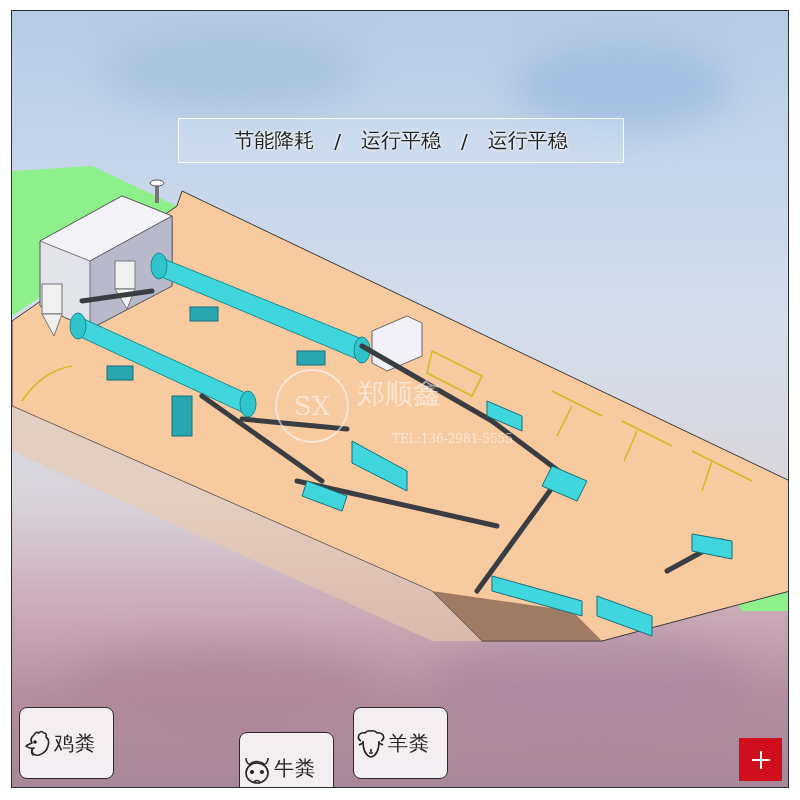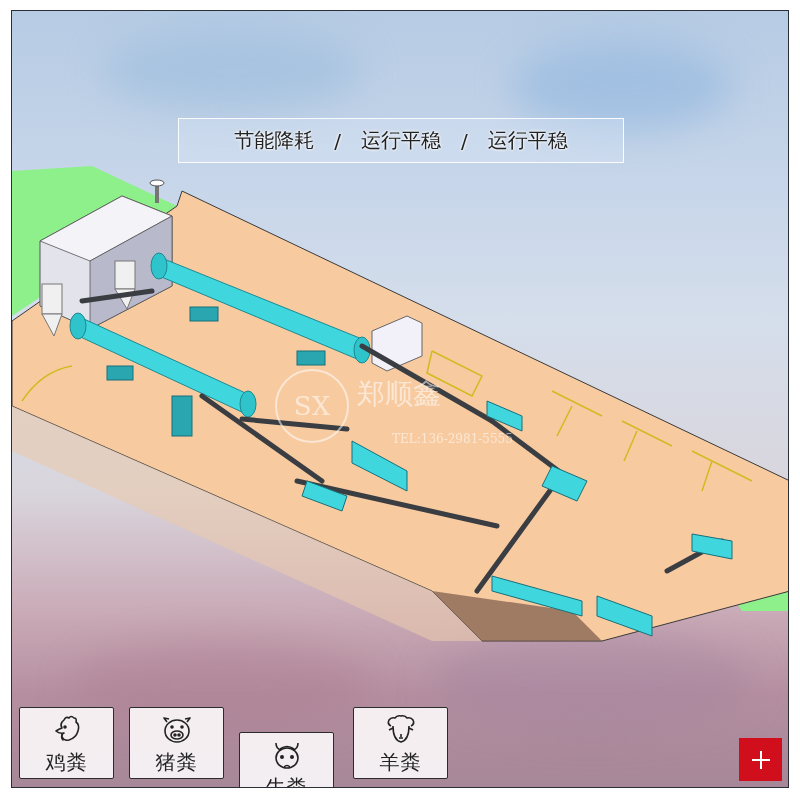--- a/index.html
+++ b/index.html
@@ -28,23 +28,23 @@
     font-size: 20px; color: #222;
     text-shadow: 0 0 3px #fff, 0 0 3px #fff;
   }
 
   
   .scene { position: absolute; left: 0; top: 0; width: 778px; height: 778px; }
 
   .feature-buttons { position: absolute; left: 7px; top: 696px; width: 440px; height: 74px; }
   .feat-btn {
     position: absolute; top: 0; width: 95px; height: 72px;
-    border: 1.5px solid #2b2b2b; border-radius: 2px;
+    border: 1.5px solid #2b2b2b; border-radius: 8px;
     background: rgba(250,246,248,0.92);
-    display: flex; flex-direction: column; align-items: center; justify-content: flex-start;
+    display: flex; flex-direction: row; align-items: center; justify-content: flex-start;
     cursor: pointer;
   }
   .feat-btn svg { margin-top: 6px; }
   .feat-btn .label { font-size: 20px; color: #222; margin-top: 1px; letter-spacing: 1px; }
 
   .plus-btn {
     position: absolute; left: 727px; top: 727px; width: 43px; height: 43px;
     background: #d10f1c; display: flex; align-items: center; justify-content: center;
     cursor: pointer;
   }
@@ -154,35 +154,20 @@
   <div class="feature-buttons">
     <div class="feat-btn" style="left:0px;">
       <svg width="34" height="34" viewBox="0 0 34 34">
         <g fill="none" stroke="#222" stroke-width="1.6" stroke-linejoin="round" stroke-linecap="round">
           <path d="M14 6 q2-4 5-2 q2-3 5 0 q3 0 2 4 q4 3 2 9 q-2 7-9 9 q-5 1-7-3 q-1-3 2-4 q-5 1-8-2 q3-2 6-3 q-2-3 0-6 q2-2 2-2"></path>
           <circle cx="15" cy="13" r="1" fill="#222"></circle>
           <path d="M12 21 q-1 3 1 5"></path>
         </g>
       </svg>
       <span class="label">鸡粪</span>
-    </div>
-    <div class="feat-btn" style="left:110px;">
-      <svg width="34" height="34" viewBox="0 0 34 34">
-        <g fill="none" stroke="#222" stroke-width="1.6" stroke-linejoin="round">
-          <path d="M7 8 l-3-4 l5 1"></path>
-            <path d="M27 8 l3-4 l-5 1"></path>
-          <ellipse cx="17" cy="17" rx="12" ry="11"></ellipse>
-          <ellipse cx="17" cy="21" rx="6" ry="4"></ellipse>
-          <circle cx="15" cy="21" r="1" fill="#222"></circle>
-            <circle cx="19" cy="21" r="1" fill="#222"></circle>
-          <circle cx="12" cy="13" r="1" fill="#222"></circle>
-            <circle cx="22" cy="13" r="1" fill="#222"></circle>
-        </g>
-      </svg>
-      <span class="label">猪粪</span>
     </div>
     <div class="feat-btn" style="left:220px;margin-top:25px;">
       <svg width="34" height="34" viewBox="0 0 34 34">
         <g fill="none" stroke="#222" stroke-width="1.6" stroke-linejoin="round">
           <path d="M6 4 q0 6 5 7"></path>
             <path d="M28 4 q0 6 -5 7"></path>
           <path d="M10 10 q7-5 14 0"></path>
           <ellipse cx="17" cy="19" rx="11" ry="10"></ellipse>
           <circle cx="12" cy="18" r="1.2" fill="#222"></circle>
             <circle cx="22" cy="18" r="1.2" fill="#222"></circle>

